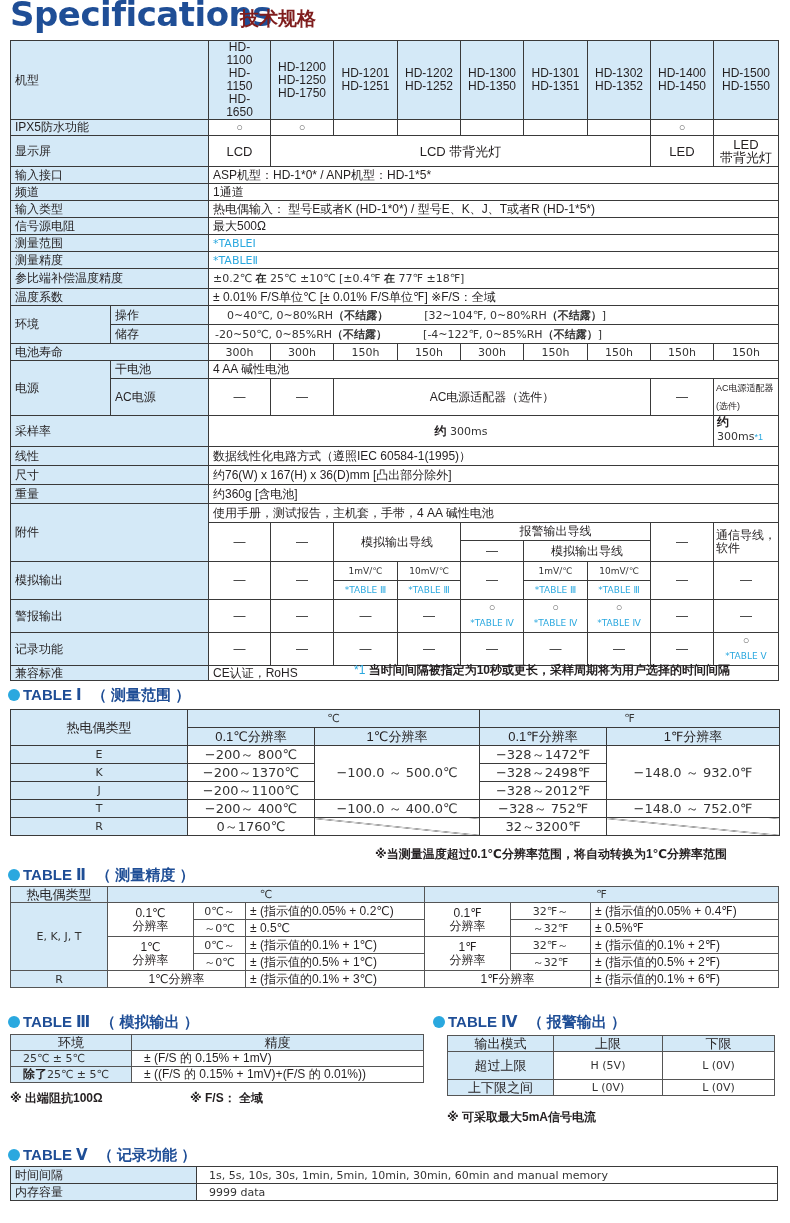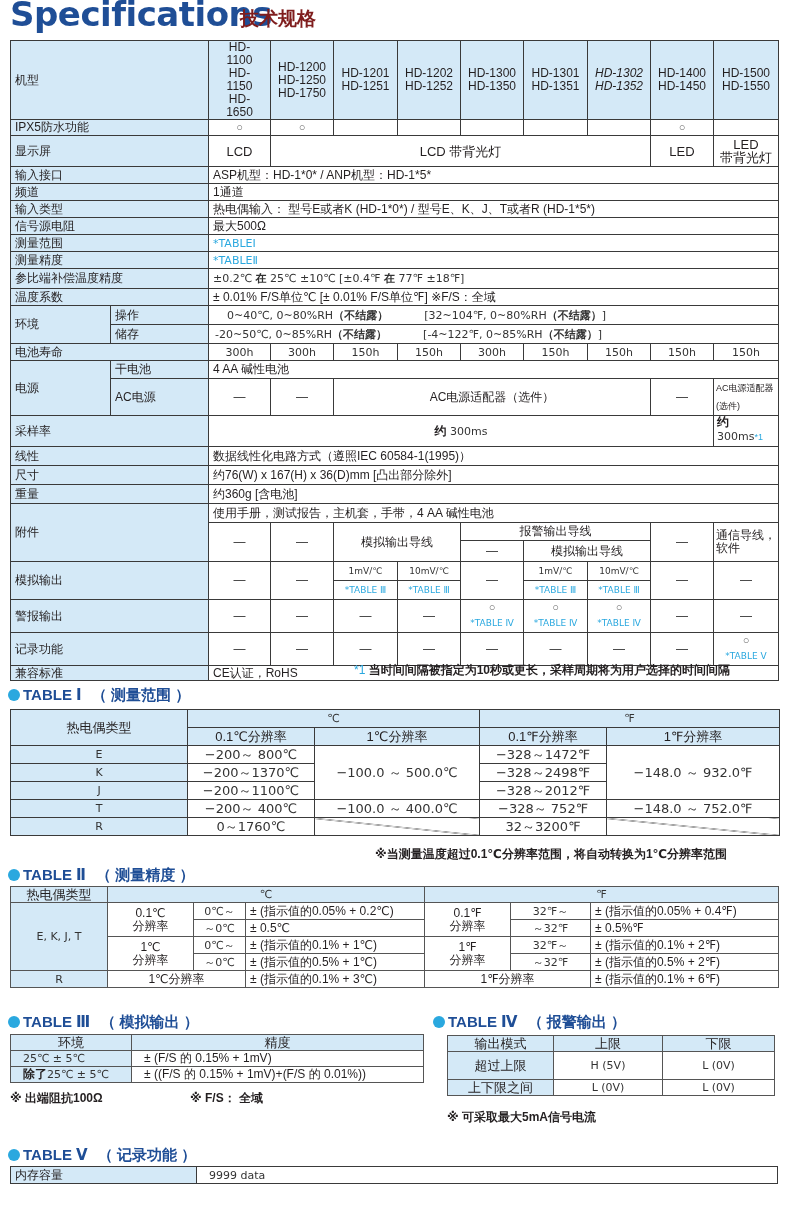--- a/index.html
+++ b/index.html
@@ -53,21 +53,21 @@
 HD-1250
 HD-1750</td>
     <td class="hdr" style="white-space:pre-line; padding:0 2px;">HD-1201
 HD-1251</td>
     <td class="hdr" style="white-space:pre-line; padding:0 2px;">HD-1202
 HD-1252</td>
     <td class="hdr" style="white-space:pre-line; padding:0 2px;">HD-1300
 HD-1350</td>
     <td class="hdr" style="white-space:pre-line; padding:0 2px;">HD-1301
 HD-1351</td>
-    <td class="hdr" style="white-space:pre-line; padding:0 2px;font-style:italic;">HD-1302
+    <td class="hdr" style="white-space:pre-line; padding:0 2px;">HD-1302
 HD-1352</td>
     <td class="hdr" style="white-space:pre-line; padding:0 3px;">HD-1400
 HD-1450</td>
     <td class="hdr" style="white-space:pre-line; padding:0 2px;">HD-1500
 HD-1550</td>
   </tr>
   <tr style="height:16px">
     <td class="lbl" colspan="2">IPX5防水功能</td>
     <td class="c circle">○</td>
     <td class="c circle">○</td>
@@ -416,18 +416,22 @@
   </table>
 <div class="note" style="left:447px; top:1109px;">※ 可采取最大5mA信号电流</div>
 
 <div class="section" style="left:8px; top:1146px;"><span class="dot"></span><span>TABLE Ⅴ</span> <span style="margin-left:6px">（ 记录功能 ）</span></div>
 <table style="left:10px; top:1166px; width:767px;">
   <colgroup>
       <col style="width:186px">
       <col style="width:581px">
     </colgroup>
   <tbody>
+      <tr style="height:17px">
+    <td class="lbl">时间间隔</td>
+    <td class="l thin" style="padding-left:12px">1s, 5s, 10s, 30s, 1min, 5min, 10min, 30min, 60min  and manual memory</td>
+  </tr>
   <tr style="height:17px">
     <td class="lbl">内存容量</td>
     <td class="l thin" style="padding-left:12px">9999 data</td>
   </tr>
 </tbody>
   </table>
 
 </body></html>

